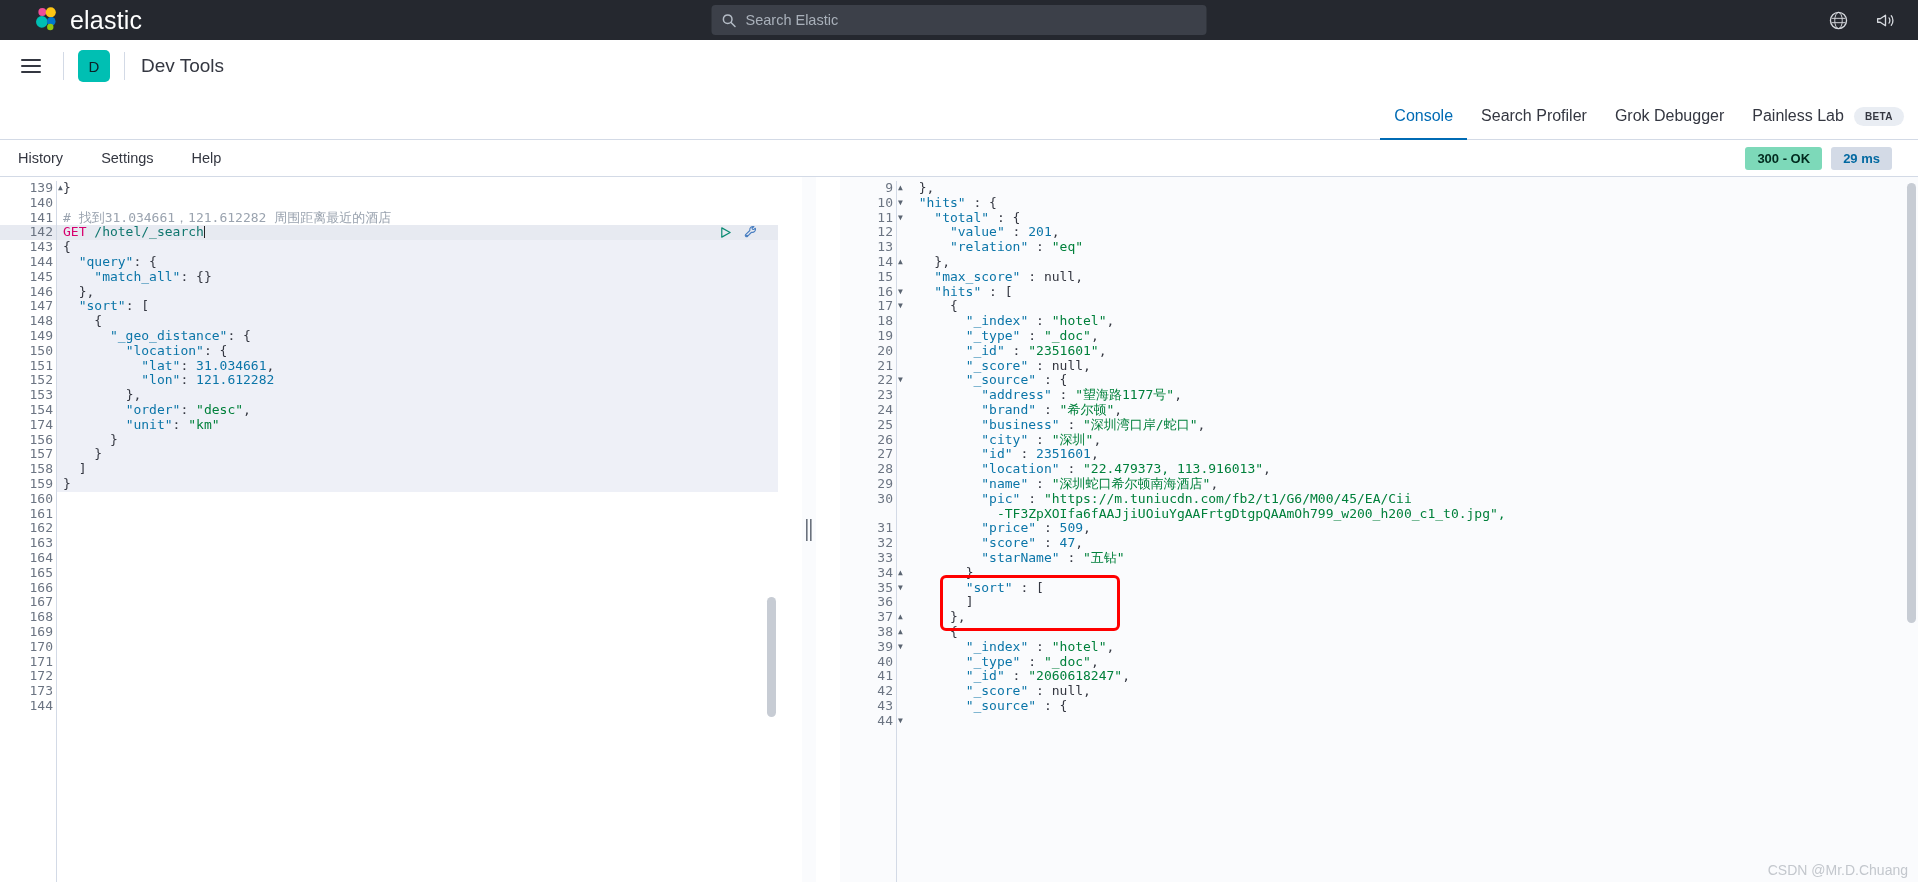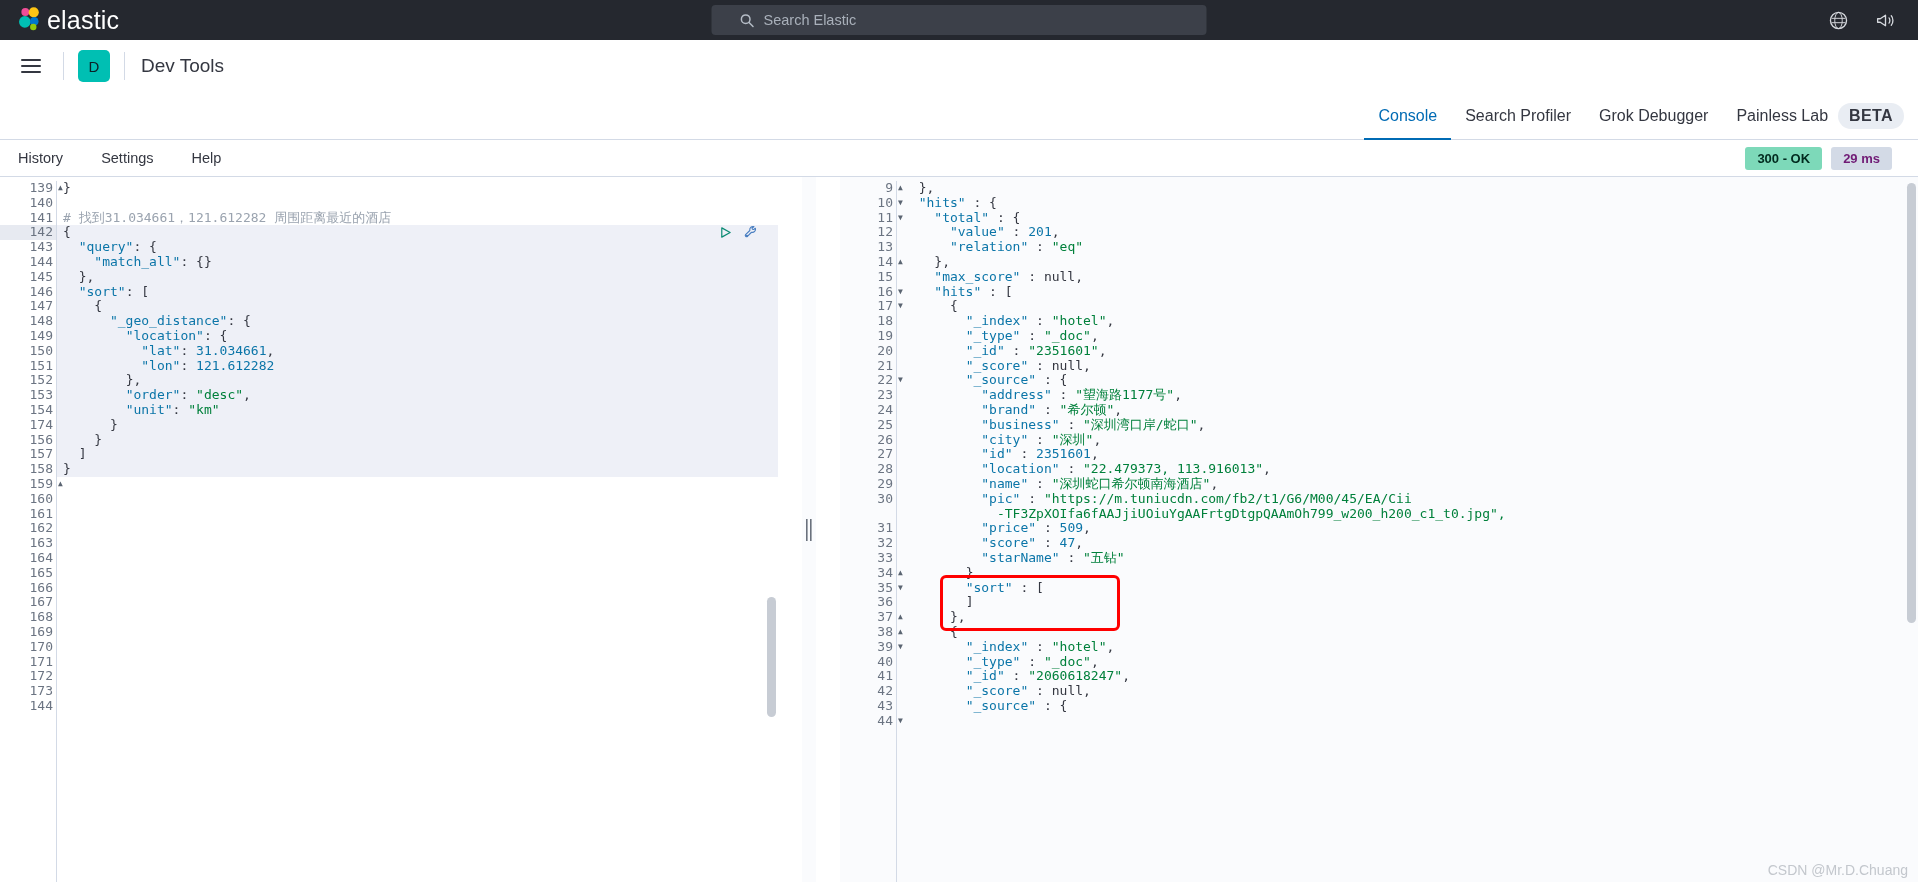--- a/index.html
+++ b/index.html
@@ -15,40 +15,40 @@
   .topbar {
     height: 40px;
     background: #25282f;
     display: flex;
     align-items: center;
     position: relative;
   }
   .brand {
     display: flex;
     align-items: center;
-    gap: 2px;
-    padding-left: 15px;
+    gap: 8px;
+    padding-left: 32px;
   }
   .elastic-logo { width: 30px; height: 30px; position: relative; display:block; }
   .brand-name {
     color: #ffffff;
     font-size: 25px;
     letter-spacing: .2px;
   }
   .global-search {
     position: absolute;
     left: 50%;
     transform: translateX(-50%);
     width: 495px;
     height: 30px;
     background: #3c4049;
     border-radius: 4px;
     display: flex;
     align-items: center;
-    padding: 0 28px;
+    padding: 0 10px;
     gap: 9px;
   }
   .global-search .sicon { color: #b5bcc6; font-size: 14px; line-height: 1; display:flex; }
   .global-search .sph { color: #a9b0ba; font-size: 14.5px; }
   .topbar-right {
     margin-left: auto;
     display: flex;
     align-items: center;
     gap: 26px;
     padding-right: 22px;
@@ -109,21 +109,21 @@
   }
   .tab.active { color: #006bb4; }
   .tab.active::after {
     content: ""; position: absolute; left: 0; right: 0; bottom: -1px;
     height: 2px; background: #006bb4;
   }
   .beta-badge {
     background: #e9edf3;
     color: #343741;
     border-radius: 999px;
-    font-size: 16px;
+    font-size: 10px;
     font-weight: bold;
     letter-spacing: .4px;
     padding: 4px 11px;
   }
 
   
   .submenu {
     height: 37px;
     display: flex;
     align-items: center;
@@ -148,21 +148,21 @@
   .badge-ok {
     background: #7dd9b9;
     color: #012a1e;
     font-size: 13px;
     font-weight: bold;
     border-radius: 3px;
     padding: 4px 12px;
   }
   .badge-time {
     background: #d3dae6;
-    color: #701a75;
+    color: #0369a1;
     font-size: 13px;
     font-weight: bold;
     border-radius: 3px;
     padding: 4px 12px;
   }
 
   
   .split {
     display: flex;
     height: calc(882px - 40px - 53px - 47px - 37px);
@@ -405,20 +405,21 @@
           <div class="ln">171</div>
           <div class="ln">172</div>
           <div class="ln">173</div>
           <div class="ln">144</div>
         </div>
       <div class="gutter-border"></div>
       <div class="code-body" id="req-body">
           <div class="code-line"><span class="t-punct">}</span></div>
           <div class="code-line">&nbsp;</div>
           <div class="code-line"><span class="t-comment"># 找到31.034661，121.612282 周围距离最近的酒店</span></div>
+          <div class="code-line hl"><span class="t-method">GET</span> <span class="t-url">/hotel/_search</span><span class="cursor"></span></div>
           <div class="code-line req-body"><span class="t-punct">{</span></div>
           <div class="code-line req-body"><span class="t-punct"> </span><span class="t-punct"> </span><span class="t-key">"query"</span><span class="t-punct">:</span><span class="t-punct"> </span><span class="t-punct">{</span></div>
           <div class="code-line req-body"><span class="t-punct"> </span><span class="t-punct"> </span><span class="t-punct"> </span><span class="t-punct"> </span><span class="t-key">"match_all"</span><span class="t-punct">:</span><span class="t-punct"> </span><span class="t-punct">{</span><span class="t-punct">}</span></div>
           <div class="code-line req-body"><span class="t-punct"> </span><span class="t-punct"> </span><span class="t-punct">}</span><span class="t-punct">,</span></div>
           <div class="code-line req-body"><span class="t-punct"> </span><span class="t-punct"> </span><span class="t-key">"sort"</span><span class="t-punct">:</span><span class="t-punct"> </span><span class="t-punct">[</span></div>
           <div class="code-line req-body"><span class="t-punct"> </span><span class="t-punct"> </span><span class="t-punct"> </span><span class="t-punct"> </span><span class="t-punct">{</span></div>
           <div class="code-line req-body"><span class="t-punct"> </span><span class="t-punct"> </span><span class="t-punct"> </span><span class="t-punct"> </span><span class="t-punct"> </span><span class="t-punct"> </span><span class="t-key">"_geo_distance"</span><span class="t-punct">:</span><span class="t-punct"> </span><span class="t-punct">{</span></div>
           <div class="code-line req-body"><span class="t-punct"> </span><span class="t-punct"> </span><span class="t-punct"> </span><span class="t-punct"> </span><span class="t-punct"> </span><span class="t-punct"> </span><span class="t-punct"> </span><span class="t-punct"> </span><span class="t-key">"location"</span><span class="t-punct">:</span><span class="t-punct"> </span><span class="t-punct">{</span></div>
           <div class="code-line req-body"><span class="t-punct"> </span><span class="t-punct"> </span><span class="t-punct"> </span><span class="t-punct"> </span><span class="t-punct"> </span><span class="t-punct"> </span><span class="t-punct"> </span><span class="t-punct"> </span><span class="t-punct"> </span><span class="t-punct"> </span><span class="t-key">"lat"</span><span class="t-punct">:</span><span class="t-punct"> </span><span class="t-num">31.034661</span><span class="t-punct">,</span></div>
           <div class="code-line req-body"><span class="t-punct"> </span><span class="t-punct"> </span><span class="t-punct"> </span><span class="t-punct"> </span><span class="t-punct"> </span><span class="t-punct"> </span><span class="t-punct"> </span><span class="t-punct"> </span><span class="t-punct"> </span><span class="t-punct"> </span><span class="t-key">"lon"</span><span class="t-punct">:</span><span class="t-punct"> </span><span class="t-num">121.612282</span></div>

